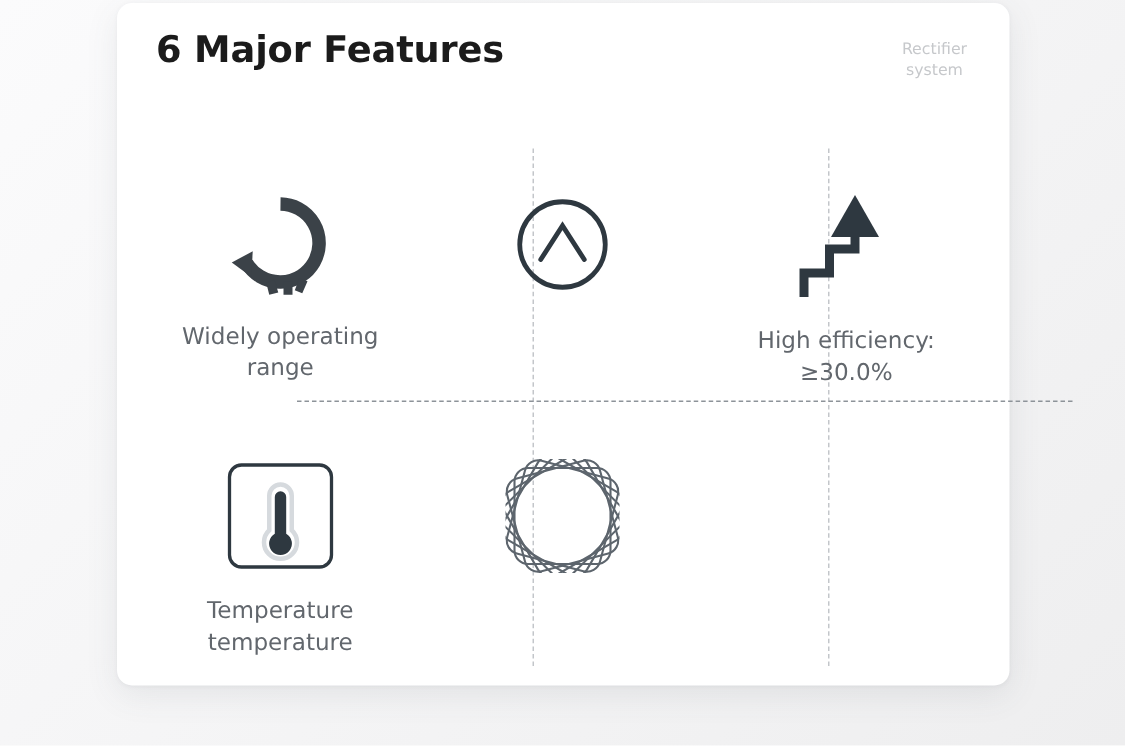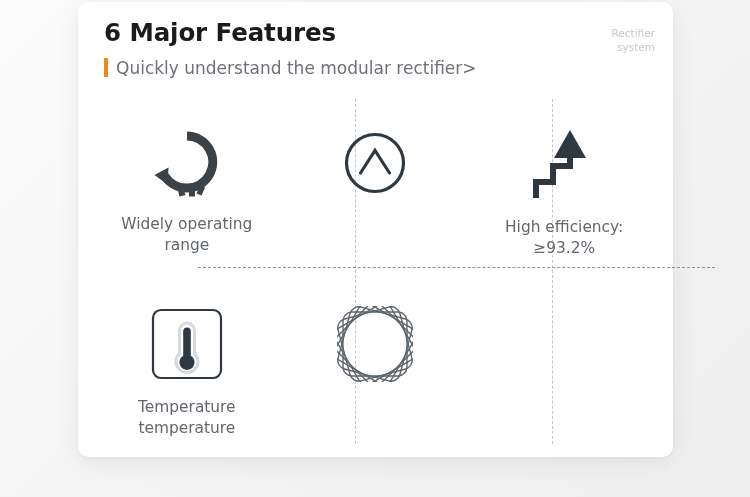--- a/index.html
+++ b/index.html
@@ -76,21 +76,21 @@
   }
 
   .corner-label {
     position: absolute;
     right: 0px;
     top: 8px;
     width: 64px;
     font-size: 10.5px;
     line-height: 1.35;
     color: #c6c8cb;
-    text-align: right;
+    text-align: center;
   }
 
   
   .grid {
     position: absolute;
     left: 22px;
     top: 97px;
     width: 551px;
     height: 345px;
     display: grid;
@@ -155,24 +155,20 @@
 </head>
 <body>
 
 <div class="page">
 
   <div class="card">
 
     <div class="header">
       <div class="title">6 Major Features</div>
 
-      <div class="subtitle-row">
-        <span class="accent-bar"></span>
-        <span class="subtitle">Quickly understand the modular rectifier&gt;</span>
-      </div>
 
       <div class="corner-label">Rectifier system</div>
     </div>
 
     <div class="grid">
 
       <div class="v-divider d1"></div>
       <div class="v-divider d2"></div>
       <div class="h-divider"></div>
 
@@ -201,21 +197,21 @@
       </div>
 
 
       <div class="cell row2">
         <div class="icon-box">
           <svg width="66" height="72" viewBox="0 0 66 72">
             <path d="M5 70 L5 54 L22 54 L22 38 L39 38 L39 22" fill="none" stroke="#2e3840" stroke-width="6" stroke-linejoin="miter" stroke-linecap="butt"></path>
             <path d="M39 2 L55 30 L23 30 Z" fill="#2e3840"></path>
           </svg>
         </div>
-        <div class="caption">High efficiency: ≥93.2%</div>
+        <div class="caption">High efficiency: ≥30.0%</div>
       </div>
 
       <div class="cell row2">
         <div class="icon-box">
           <svg width="72" height="72" viewBox="0 0 72 72">
             <rect x="2" y="2" width="68" height="68" rx="8" fill="none" stroke="#2e3840" stroke-width="2.2"></rect>
             <path d="M36 15 a7.5 7.5 0 0 1 7.5 7.5 L43.5 45.5
                      a11 11 0 1 1 -15 0 L28.5 22.5 A7.5 7.5 0 0 1 36 15 Z" fill="none" stroke="#d6dade" stroke-width="3"></path>
             <path d="M36 19.5 a3.8 3.8 0 0 1 3.8 3.8 L39.8 47.8
                      a7.6 7.6 0 1 1 -7.6 0 L32.2 23.3 A3.8 3.8 0 0 1 36 19.5 Z" fill="#2e3840"></path>

